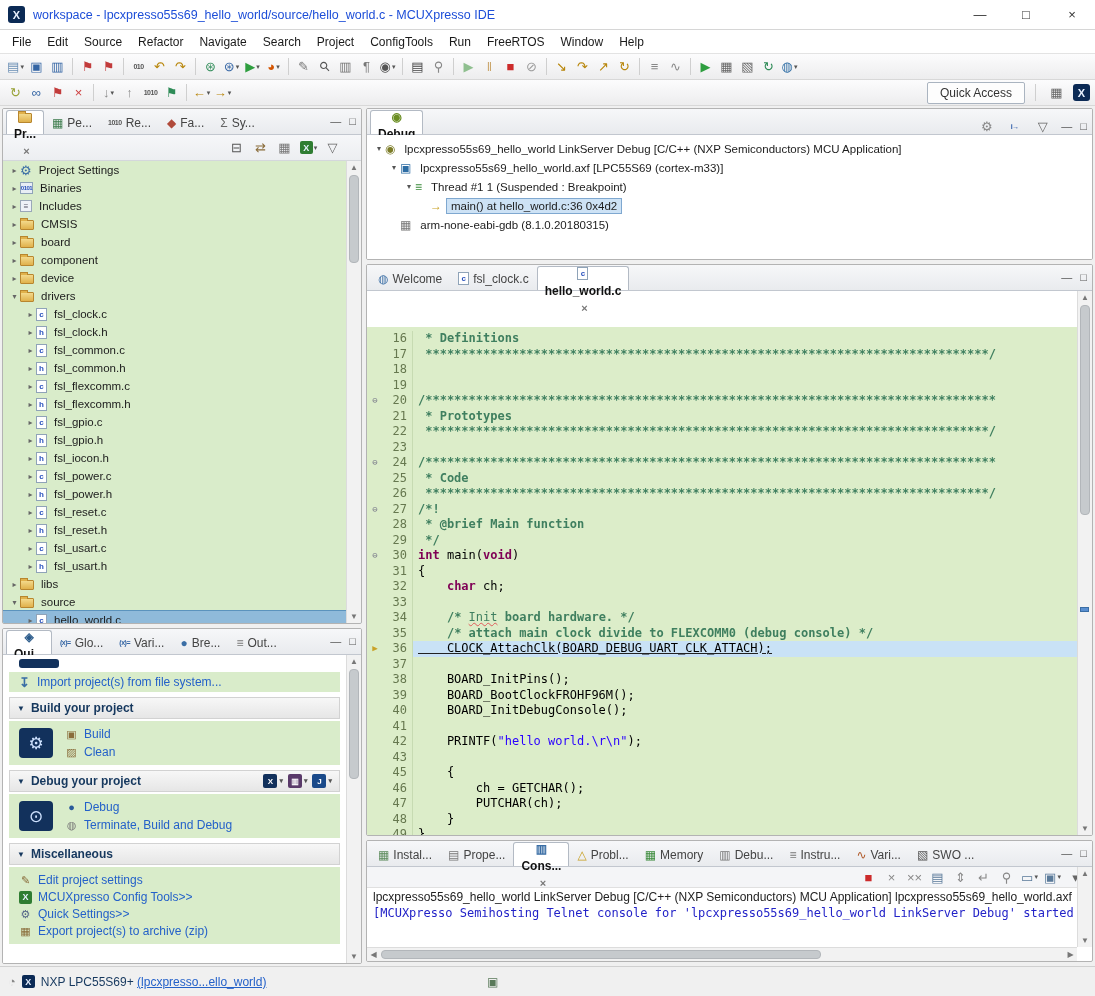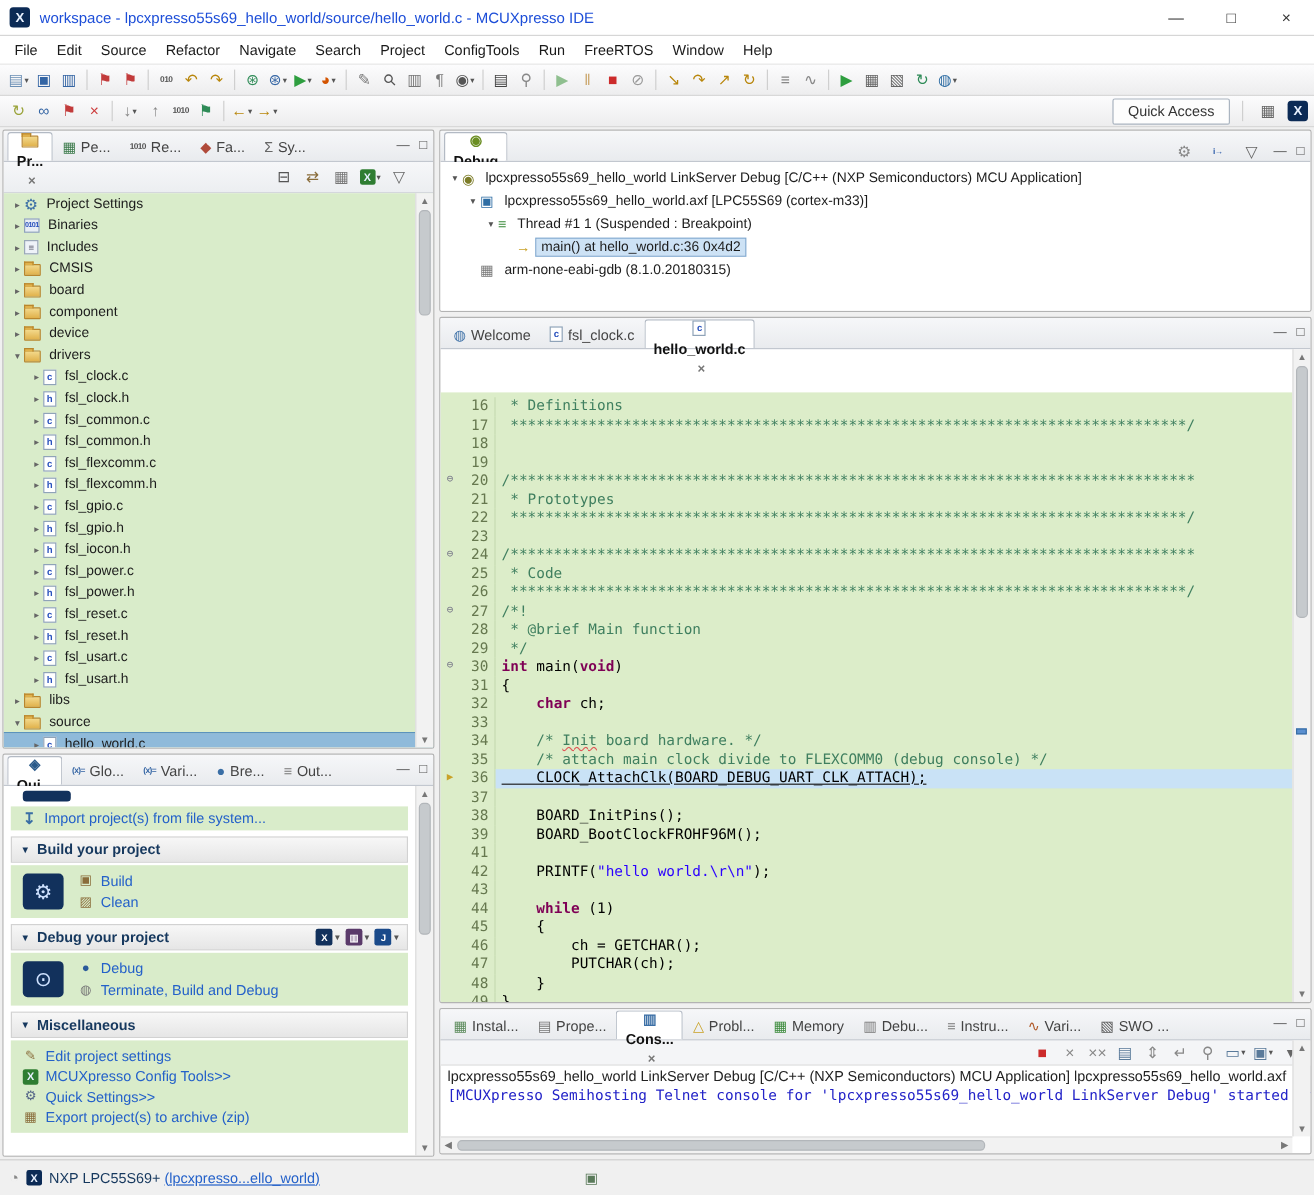--- a/index.html
+++ b/index.html
@@ -74,21 +74,21 @@
   .drow.sel .dlbl { background:#cde2f5; outline:1px solid #7fa8d0; }
 
   
   .codewrap { position:absolute; top:26px; left:0; right:15px; bottom:0; background:#dcedc9; font-family:"DejaVu Sans Mono",monospace; font-size:12px; overflow:hidden; padding-top:4px;margin-top:36px; }
   .cline { display:flex; height:15.5px; line-height:15.5px; }
   .fold { width:16px; flex:none; text-align:center; color:#778; font-size:9px; }
   .fold.ptr { color:#c9a227; font-size:9px; }
   .lnum { width:30px; flex:none; text-align:right; padding-right:5px; color:#66784f; border-right:1px solid #c7dbb2; }
   .cbody { flex:1; white-space:pre; padding-left:5px; }
   .cbody.cur { background:#c9e2f6;text-decoration:underline; }
-  .tok-cmt { color:#3f7f5f; }
+  .tok-cmt { color:#3f7f5f;font-weight:bold; }
   .tok-cmtsp { color:#3f7f5f; text-decoration:underline wavy #e05a5a; text-decoration-thickness:1px; }
   .tok-kw { color:#7f0055; font-weight:bold; }
   .tok-str { color:#2a00ff; }
   .tok-def { color:#000; }
   .ed-marker { position:absolute; right:3px; width:9px; height:5px; background:#5a8fd0; border:1px solid #3a6ea5; }
 
   
   .qs-content { position:absolute; top:26px; left:0; right:15px; bottom:0; background:#fff; overflow:hidden; }
   .qs-cuticon { width:40px; height:9px; background:#12315c; border-radius:3px; margin:4px 0 4px 16px; }
   .qs-import { display:flex; align-items:center; gap:7px; background:#d9ecca; margin:0 6px; padding:3px 10px; }
@@ -829,37 +829,37 @@
           <span class="lnum">38</span>
           <span class="cbody"><span class="tok-def">    BOARD_InitPins();</span></span>
         </div>
         <div class="cline">
           <span class="fold"></span>
           <span class="lnum">39</span>
           <span class="cbody"><span class="tok-def">    BOARD_BootClockFROHF96M();</span></span>
         </div>
         <div class="cline">
           <span class="fold"></span>
+          <span class="lnum">40</span>
+          <span class="cbody"><span class="tok-def">    BOARD_InitDebugConsole();</span></span>
+        </div>
+        <div class="cline">
+          <span class="fold"></span>
           <span class="lnum">41</span>
           <span class="cbody"></span>
         </div>
         <div class="cline">
           <span class="fold"></span>
           <span class="lnum">42</span>
           <span class="cbody"><span class="tok-def">    PRINTF(</span><span class="tok-str">"hello world.\r\n"</span><span class="tok-def">);</span></span>
         </div>
         <div class="cline">
           <span class="fold"></span>
           <span class="lnum">43</span>
           <span class="cbody"></span>
-        </div>
-        <div class="cline">
-          <span class="fold"></span>
-          <span class="lnum">44</span>
-          <span class="cbody"><span class="tok-def">    </span><span class="tok-kw">while</span><span class="tok-def"> (1)</span></span>
         </div>
         <div class="cline">
           <span class="fold"></span>
           <span class="lnum">45</span>
           <span class="cbody"><span class="tok-def">    {</span></span>
         </div>
         <div class="cline">
           <span class="fold"></span>
           <span class="lnum">46</span>
           <span class="cbody"><span class="tok-def">        ch = GETCHAR();</span></span>

